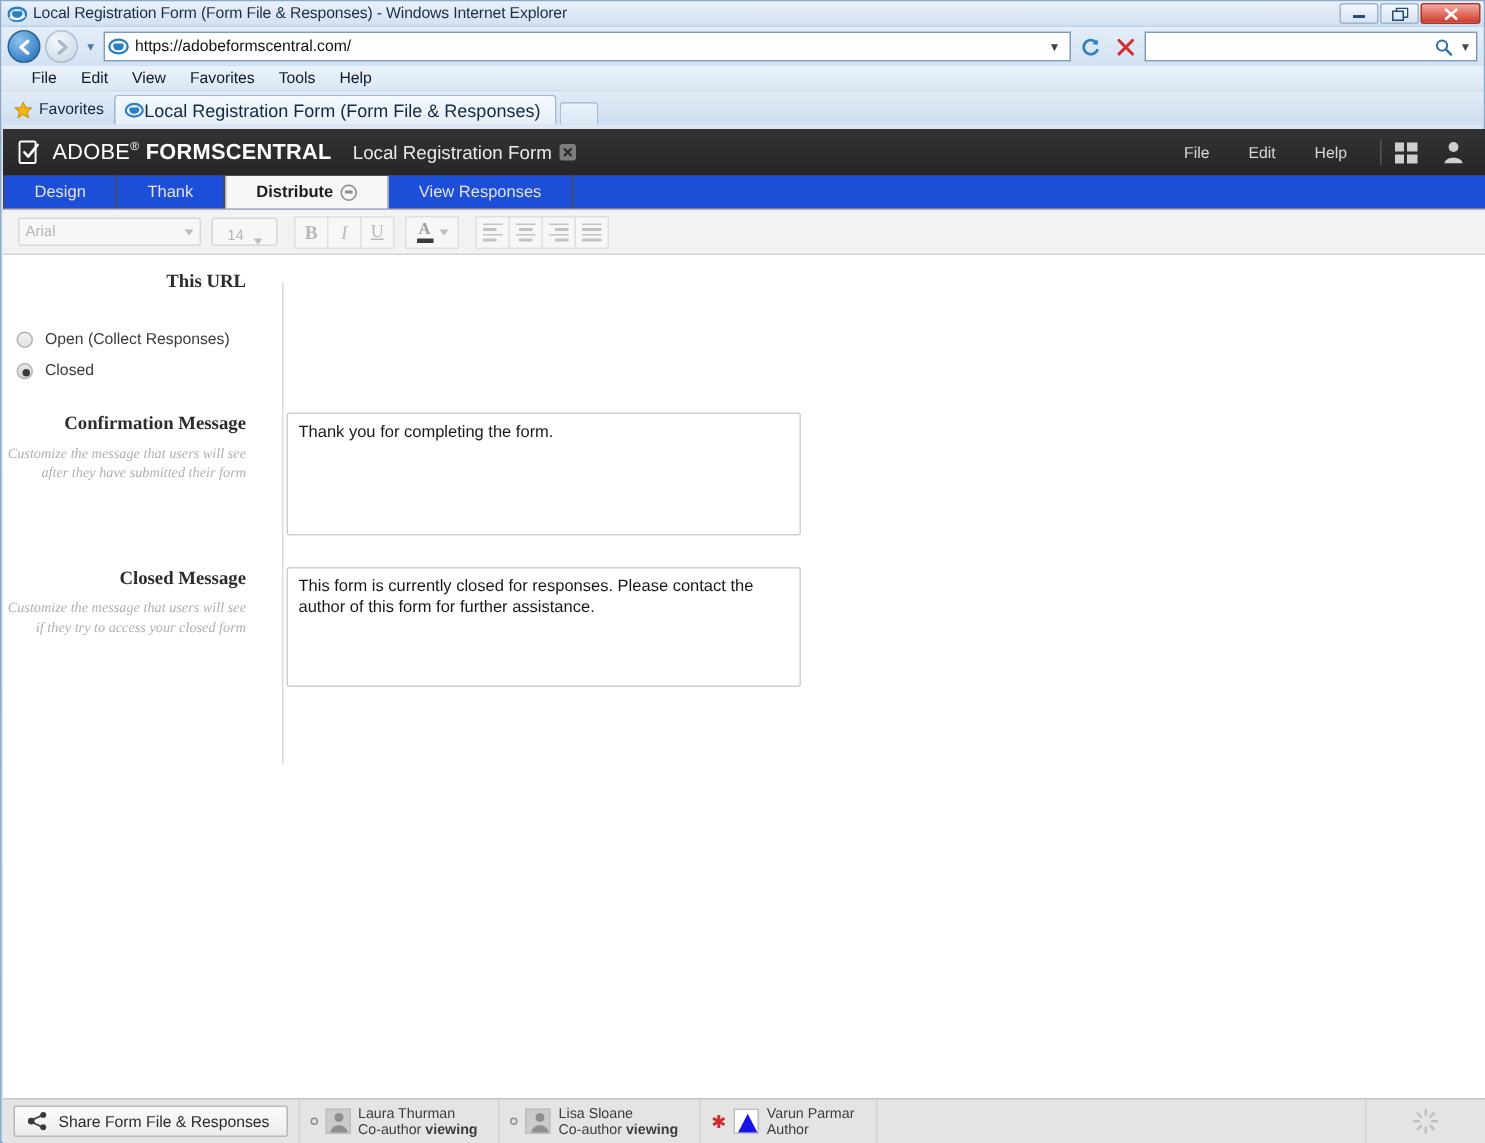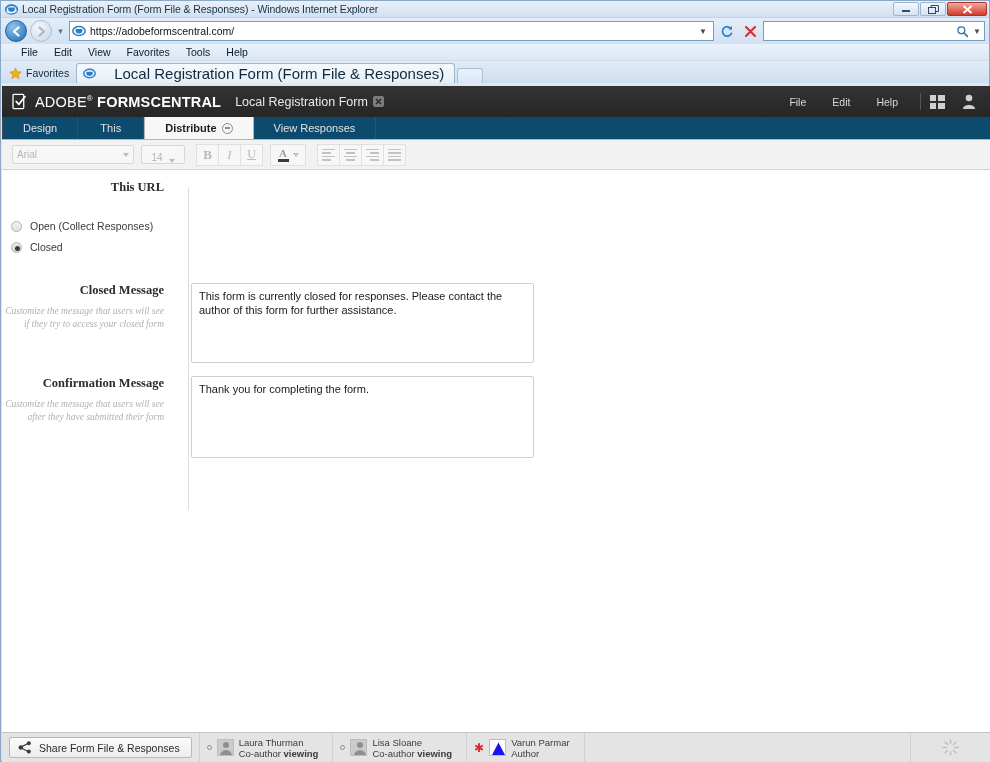--- a/index.html
+++ b/index.html
@@ -56,22 +56,22 @@
   .menubar { height:17px; display:flex; align-items:center; gap:0;
              background:linear-gradient(#eaf2fb,#dbe7f4); padding-left:12px;
              border-bottom:1px solid #cfdceb; }
   .menuitem { font-size:10.5px; color:#0b1b2b; padding:1px 8px; }
 
   
   .tabrow { height:22px; display:flex; align-items:flex-end;
             background:linear-gradient(#e2ecf8,#cedef0); padding-left:5px; }
   .favbtn { display:flex; align-items:center; gap:4px; height:18px;
             padding:0 7px 0 3px; font-size:10.5px; color:#11293d; margin-bottom:1px;}
-  .ietab { height:20px; display:flex; align-items:center; gap:18px;
-           padding:0 10px 0 6px; font-size:15px; color:#11293d;
+  .ietab { height:20px; display:flex; align-items:center; gap:0;
+           padding:0 10px 0 6px; font-size:12px; color:#11293d;
            background:linear-gradient(#f4f9fe,#e6eff9);
            border:1px solid #9fb8d0; border-bottom:none;
            border-radius:3px 3px 0 0; }
   .newtab { width:26px; height:15px; margin-left:2px;
             background:linear-gradient(#eaf2fb,#d9e6f4);
             border:1px solid #a8bed4; border-bottom:none; border-radius:3px 3px 0 0;}
 
   
   #app { position:absolute; left:1px; top:85px; width:988px; height:676px;
          background:#fff; overflow:hidden; }
@@ -92,21 +92,21 @@
                border-radius:2px; margin-left:5px; position:relative; top:1px;}
   .brand-right { margin-left:auto; display:flex; align-items:center; gap:0; }
   .brand-menu { color:#d8d8d8; font-size:10.5px; padding:2px 13px; }
   .brand-sep { width:1px; height:17px; background:#555; margin:0 9px; }
   .grid-icon { width:15px; height:14px; display:grid;
                grid-template-columns:6px 7px; grid-template-rows:6px 6px; gap:2px; }
   .grid-icon i { background:#cfcfcf; display:block; }
   .person-icon { margin-left:17px; margin-right:4px; }
 
   
-  .apptabs { height:23px; background:#0c4a6e; display:flex; align-items:stretch;
+  .apptabs { height:23px; background:#1d4ed8; display:flex; align-items:stretch;
              border-bottom:1px solid #b4b4b4; }
   .apptab { display:flex; align-items:center; justify-content:center; gap:5px;
             color:#e2e2e2; font-size:11px; padding:0 20px; min-width:66px;
             border-right:1px solid #4a4a4a; }
   .apptab.first { border-left:1px solid #4a4a4a; }
   .apptab.active { background:#f7f7f7; color:#1d1d1d; font-weight:bold;
                    border-right:1px solid #b4b4b4; border-left:1px solid #b4b4b4;}
   .tab-badge { width:11px; height:11px; border-radius:50%; border:1.5px solid #8c8c8c;
                display:inline-flex; align-items:center; justify-content:center; }
   .tab-badge i { display:block; width:5px; height:1.5px; background:#8c8c8c; }
@@ -341,21 +341,21 @@
           </svg>
         </span>
       </div>
     </div>
 
     <div class="apptabs">
       <div class="apptab first">
         <span>Design</span>
       </div>
       <div class="apptab">
-        <span>This</span>
+        <span>Thank</span>
       </div>
       <div class="apptab active">
         <span>Distribute</span>
         <span class="tab-badge">
             <i></i>
           </span>
       </div>
       <div class="apptab">
         <span>View Responses</span>
       </div>
@@ -426,37 +426,37 @@
             <span class="radio"></span>
             <span class="radio-lbl">Open (Collect Responses)</span>
           </div>
           <div class="radio-row">
             <span class="radio on"></span>
             <span class="radio-lbl">Closed</span>
           </div>
         </div>
       </div>
 
+      <div class="row" style="padding-top:13px;">
+        <div class="labelcol">
+          <div class="lbl-title">Confirmation Message</div>
+          <div class="lbl-desc">Customize the message that users will see after they have submitted their form</div>
+        </div>
+        <div class="fieldcol">
+          <div class="msgbox tall">Thank you for completing the form.</div>
+        </div>
+      </div>
+
       <div class="row" style="padding-top:21px;">
         <div class="labelcol">
           <div class="lbl-title">Closed Message</div>
           <div class="lbl-desc">Customize the message that users will see if they try to access your closed form</div>
         </div>
         <div class="fieldcol">
           <div class="msgbox">This form is currently closed for responses. Please contact the author of this form for further assistance.</div>
-        </div>
-      </div>
-
-      <div class="row" style="padding-top:13px;">
-        <div class="labelcol">
-          <div class="lbl-title">Confirmation Message</div>
-          <div class="lbl-desc">Customize the message that users will see after they have submitted their form</div>
-        </div>
-        <div class="fieldcol">
-          <div class="msgbox tall">Thank you for completing the form.</div>
         </div>
       </div>
     </div>
 
     <div class="statusbar">
       <div class="sharebtn">
         <svg width="14" height="13" viewBox="0 0 16 15">
           <circle cx="12.4" cy="2.6" r="2.3" fill="#3a3a3a"></circle>
           <circle cx="12.4" cy="12.2" r="2.3" fill="#3a3a3a"></circle>
           <circle cx="3.2" cy="7.4" r="2.6" fill="#3a3a3a"></circle>

